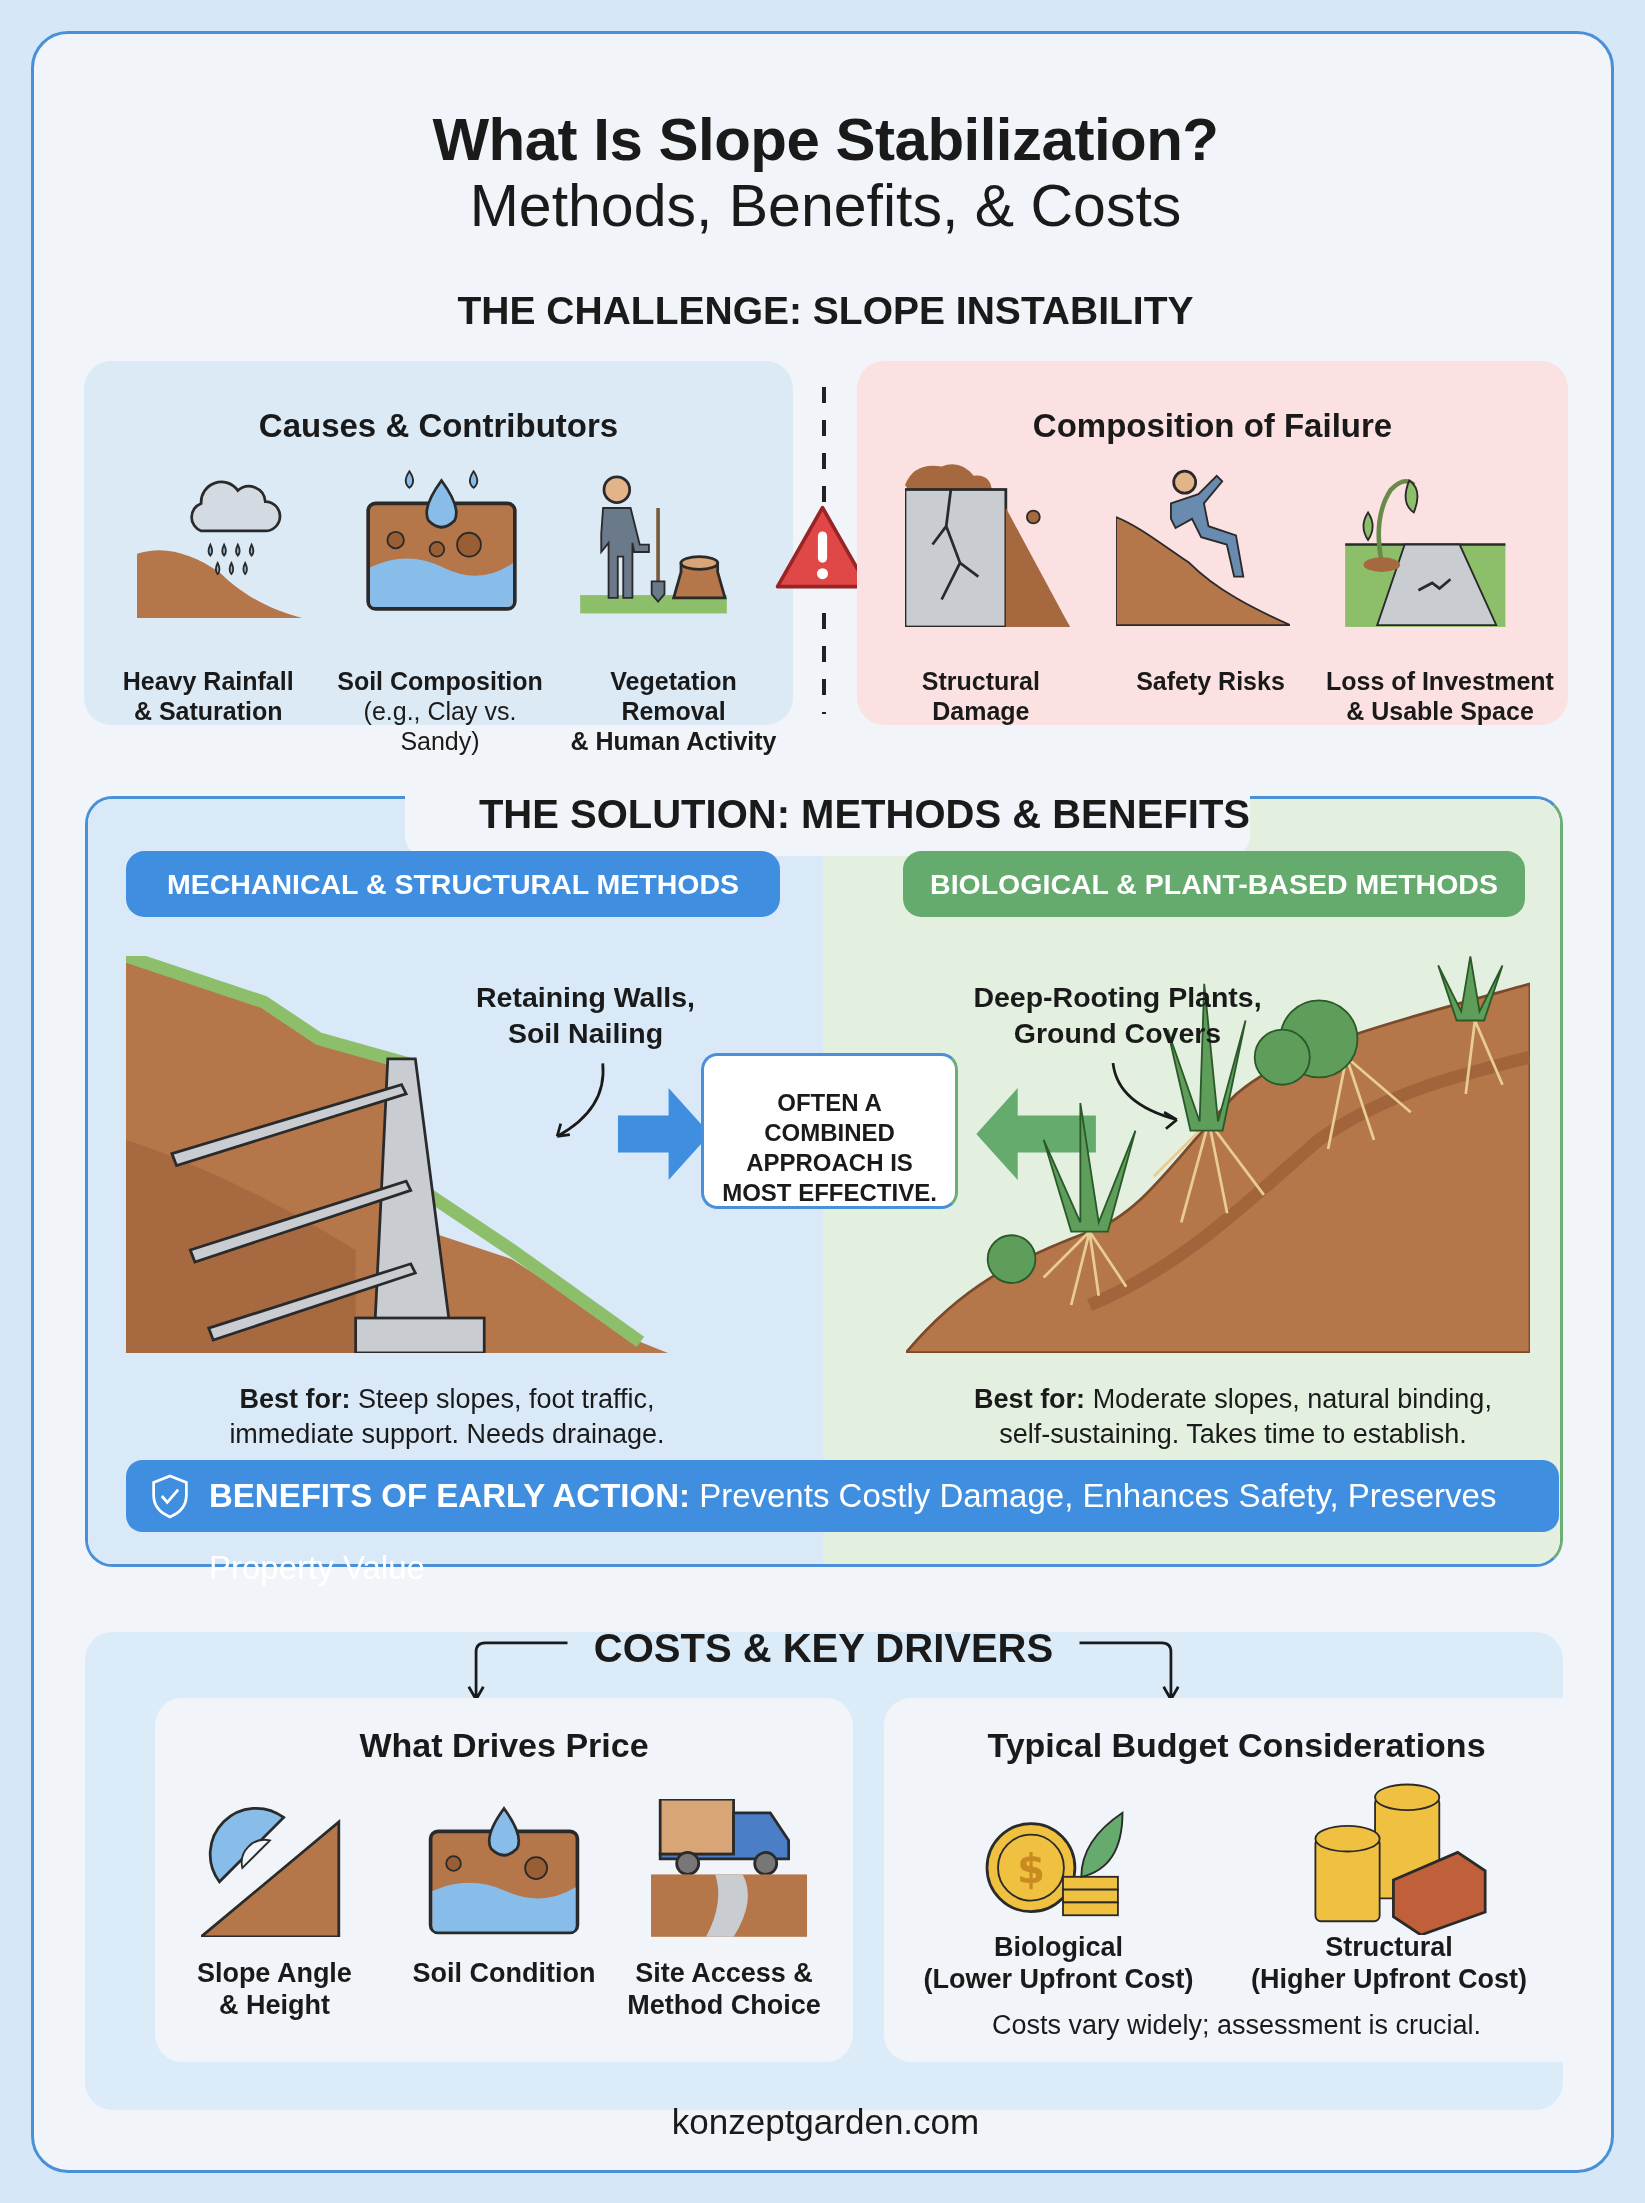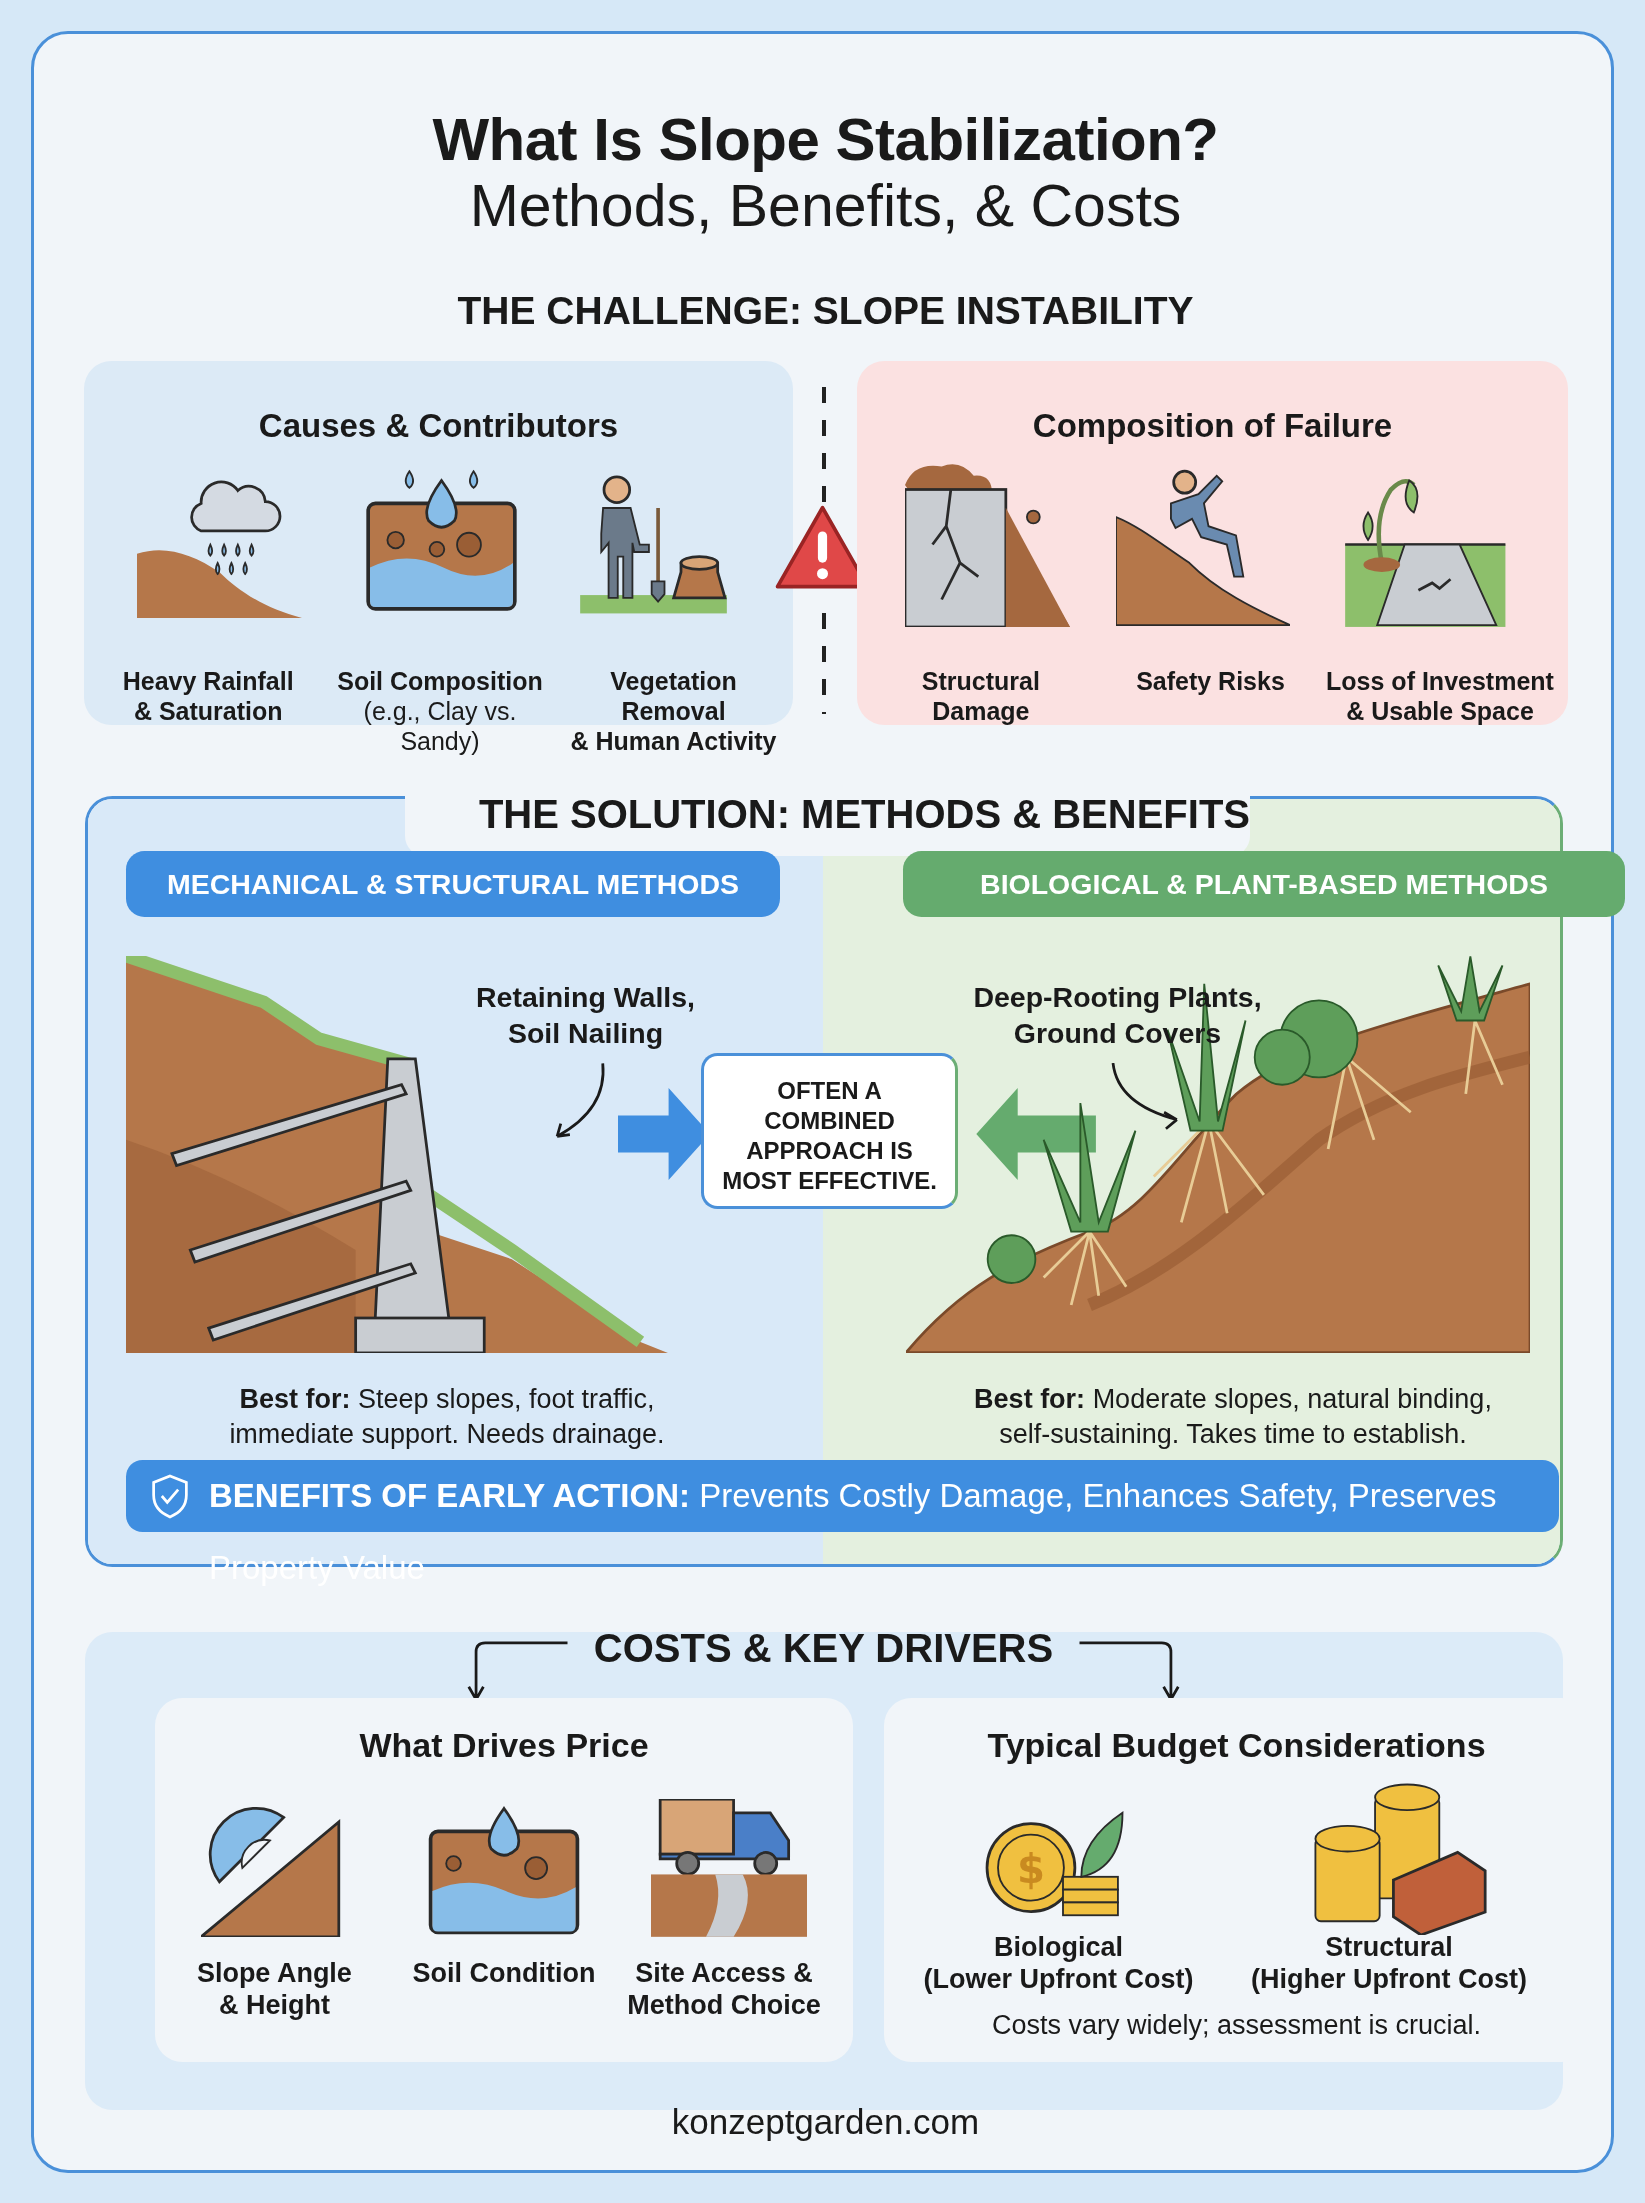--- a/index.html
+++ b/index.html
@@ -20,21 +20,21 @@
   .solution { left: 51px; top: 762px; width: 1478px; height: 771px; border-radius: 27.5px; overflow: hidden; border: 3.7px solid #4a90d9; border-right-color: #6cae75; }
   .sol-left { position: absolute; left: 0; top: 0; width: 735px; height: 100%; background: #d9e9f8; }
   .sol-right { position: absolute; left: 735px; top: 0; width: 744px; height: 100%; background: #e4f0df; }
   .sol-title-pill { left: 371px; top: 738px; width: 845px; height: 84px; background: #f1f5f9; border-radius: 20px; font-size: 40px; font-weight: 700; text-align: right; line-height: 84px; }
   .pill { position: absolute; border-radius: 18.4px; color: #fff; font-weight: 700; font-size: 28.5px; text-align: center; }
   .pill-blue { background: #3f8ee0; }
   .pill-green { background: #65ab6e; }
   .best { font-size: 27px; text-align: center; line-height: 1.3; position: absolute; }
   .best b { font-weight: 700; }
   .benefits-bar { left: 72px; top: 1426px; width: 1469px; height: 72px; background: #3f8ee0; border-radius: 16.5px; color: #fff; font-size: 33px; line-height: 72px; padding-left: 83px; }
-  .combined-box { left: 667px; top: 1019px; width: 257px; height: 156px; background: #fff; border: 3.7px solid #4a90d9; border-right-color: #6cae75; border-bottom-color: #4a90d9; border-radius: 16.5px; font-size: 24px; font-weight: 700; text-align: center; line-height: 1.25; padding-top: 20px; }
+  .combined-box { left: 667px; top: 1019px; width: 257px; height: 156px; background: #fff; border: 3.7px solid #4a90d9; border-right-color: #6cae75; border-bottom-color: #4a90d9; border-radius: 16.5px; font-size: 24px; font-weight: 700; text-align: center; line-height: 1.25; padding-top: 32px; }
   .costs-panel { left: 51px; top: 1598px; width: 1478px; height: 478px; background: #dcebf8; border-radius: 27.5px; }
   .costs-title-pill { left: 514px; top: 1578px; width: 551px; height: 73px; font-size: 40px; font-weight: 700; text-align: center; line-height: 73px; }
   .card { background: #f1f5f9; border-radius: 27.5px; position: absolute; margin-left: 44px; }
   .card-head { font-size: 34px; font-weight: 700; text-align: center; position: absolute; width: 100%; }
   .callout { font-size: 28.5px; font-weight: 700; text-align: center; line-height: 1.25; position: absolute; }
   .footer { left: 0; width: 1583px; top: 2068px; font-size: 35px; text-align: center; }
 </style>
 </head>
 <body>
 
@@ -145,21 +145,21 @@
     </div>
   </div>
 
   <div class="abs solution">
     <div class="sol-left"></div>
     <div class="sol-right"></div>
   </div>
   <div class="abs sol-title-pill">THE SOLUTION: METHODS &amp; BENEFITS</div>
 
   <div class="pill pill-blue" style="left:92px; top:817px; width:654px; height:66px; line-height:66px;">MECHANICAL &amp; STRUCTURAL METHODS</div>
-  <div class="pill pill-green" style="left:869px; top:817px; width:722px; height:66px; line-height:66px;">BIOLOGICAL &amp; PLANT-BASED METHODS</div>
+  <div class="pill pill-green" style="left:869px; top:817px; width:622px; height:66px; line-height:66px;">BIOLOGICAL &amp; PLANT-BASED METHODS</div>
 
   <svg class="abs" style="left:92px; top:922px;" width="643" height="397" viewBox="0 0 700 432">
     <path d="M0 0 L150 50 L210 90 L310 118 L330 300 L420 330 L560 420 L590 432 L0 432 Z" fill="#b5774a"></path>
     <path d="M0 0 L150 50 L210 90 L310 118" stroke="#8dbf6b" stroke-width="14" fill="none"></path>
     <path d="M330 260 L420 320 L560 420" stroke="#8dbf6b" stroke-width="14" fill="none"></path>
     <path d="M0 200 q120 40 250 120 L250 432 H0 Z" fill="#9a5e35" opacity="0.5"></path>
     <path d="M285 112 h30 l40 310 h-85 Z" fill="#c9cdd2" stroke="#2a2a2a" stroke-width="3"></path>
     <rect x="250" y="394" width="140" height="38" fill="#c9cdd2" stroke="#2a2a2a" stroke-width="3"></rect>
     <g stroke="#2a2a2a" stroke-width="3" fill="#c9cdd2">
       <path d="M50 215 L300 140 L305 150 L55 228 Z"></path>

